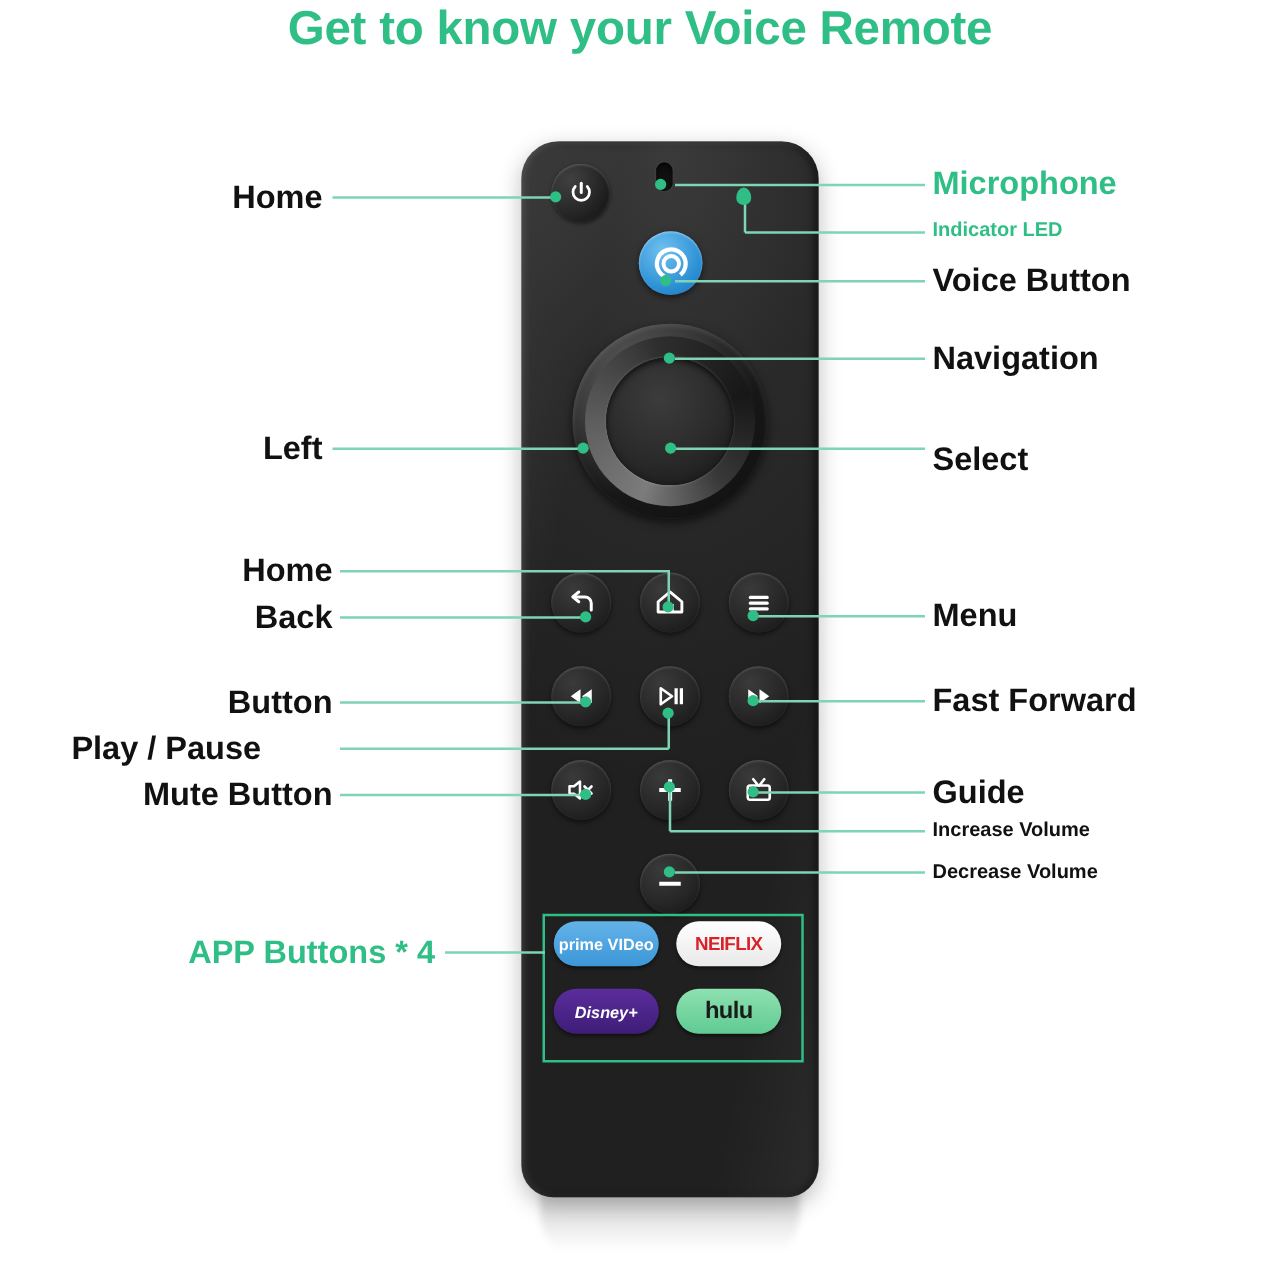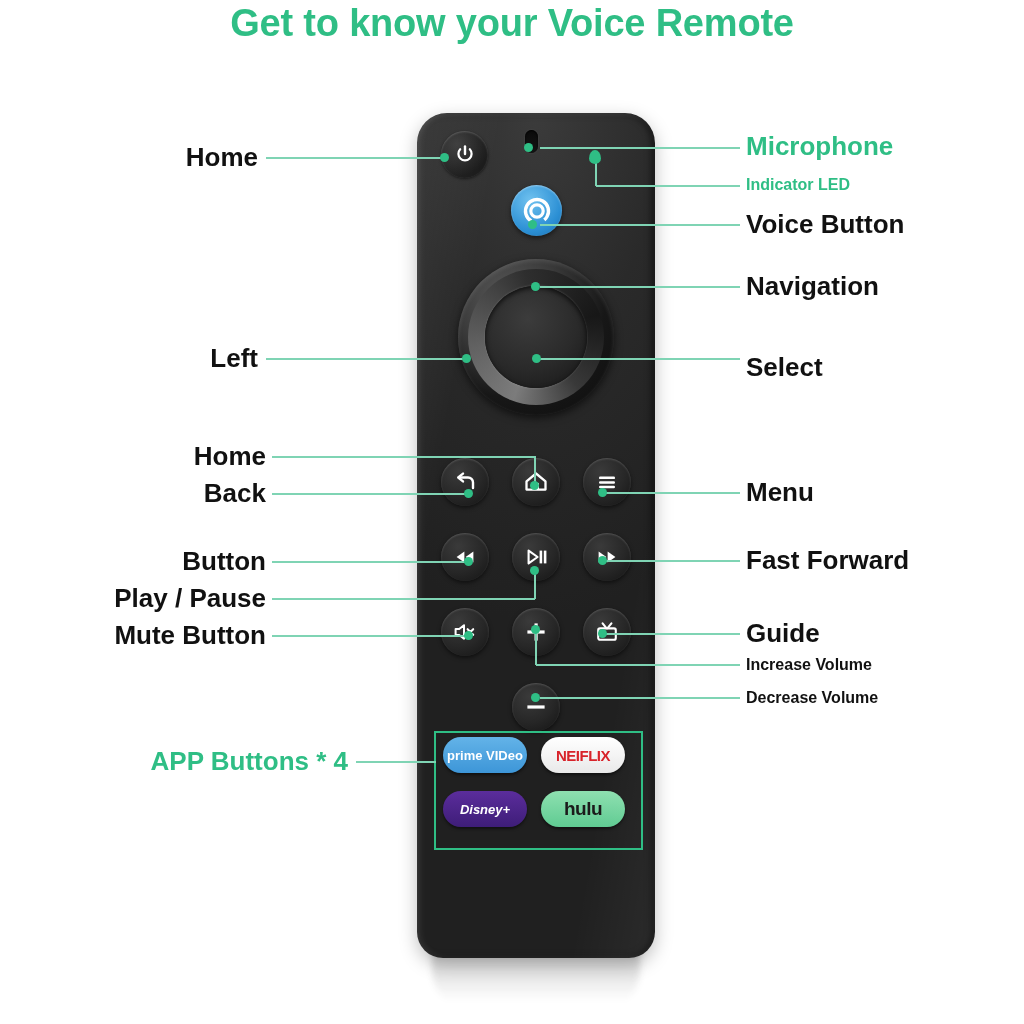--- a/index.html
+++ b/index.html
@@ -242,21 +242,21 @@
   <div class="dot" style="left:530px;top:481px;"></div>
 
   <div class="lbl big r" style="left:0px;top:478px;width:266px;">Back</div>
   <div class="leader" style="left:272px;top:493px;width:196px;"></div>
   <div class="dot" style="left:464px;top:489px;"></div>
 
   <div class="lbl big r" style="left:0px;top:546px;width:266px;">Button</div>
   <div class="leader" style="left:272px;top:561px;width:196px;"></div>
   <div class="dot" style="left:464px;top:557px;"></div>
 
-  <div class="lbl big r" style="left:0px;top:583px;width:266px;">Play / Pause</div>
+  <div class="lbl big r" style="left:0px;top:583px;width:266px;text-align:center;">Play / Pause</div>
   <div class="leader" style="left:272px;top:598px;width:263px;"></div>
   <div class="leader v" style="left:534px;top:570px;height:29px;"></div>
   <div class="dot" style="left:530px;top:566px;"></div>
 
   <div class="lbl big r" style="left:0px;top:620px;width:266px;">Mute Button</div>
   <div class="leader" style="left:272px;top:635px;width:196px;"></div>
   <div class="dot" style="left:464px;top:631px;"></div>
 
   <div class="lbl big r green" style="left:0px;top:746px;width:348px;">APP Buttons * 4</div>
   <div class="leader" style="left:356px;top:761px;width:80px;"></div>

